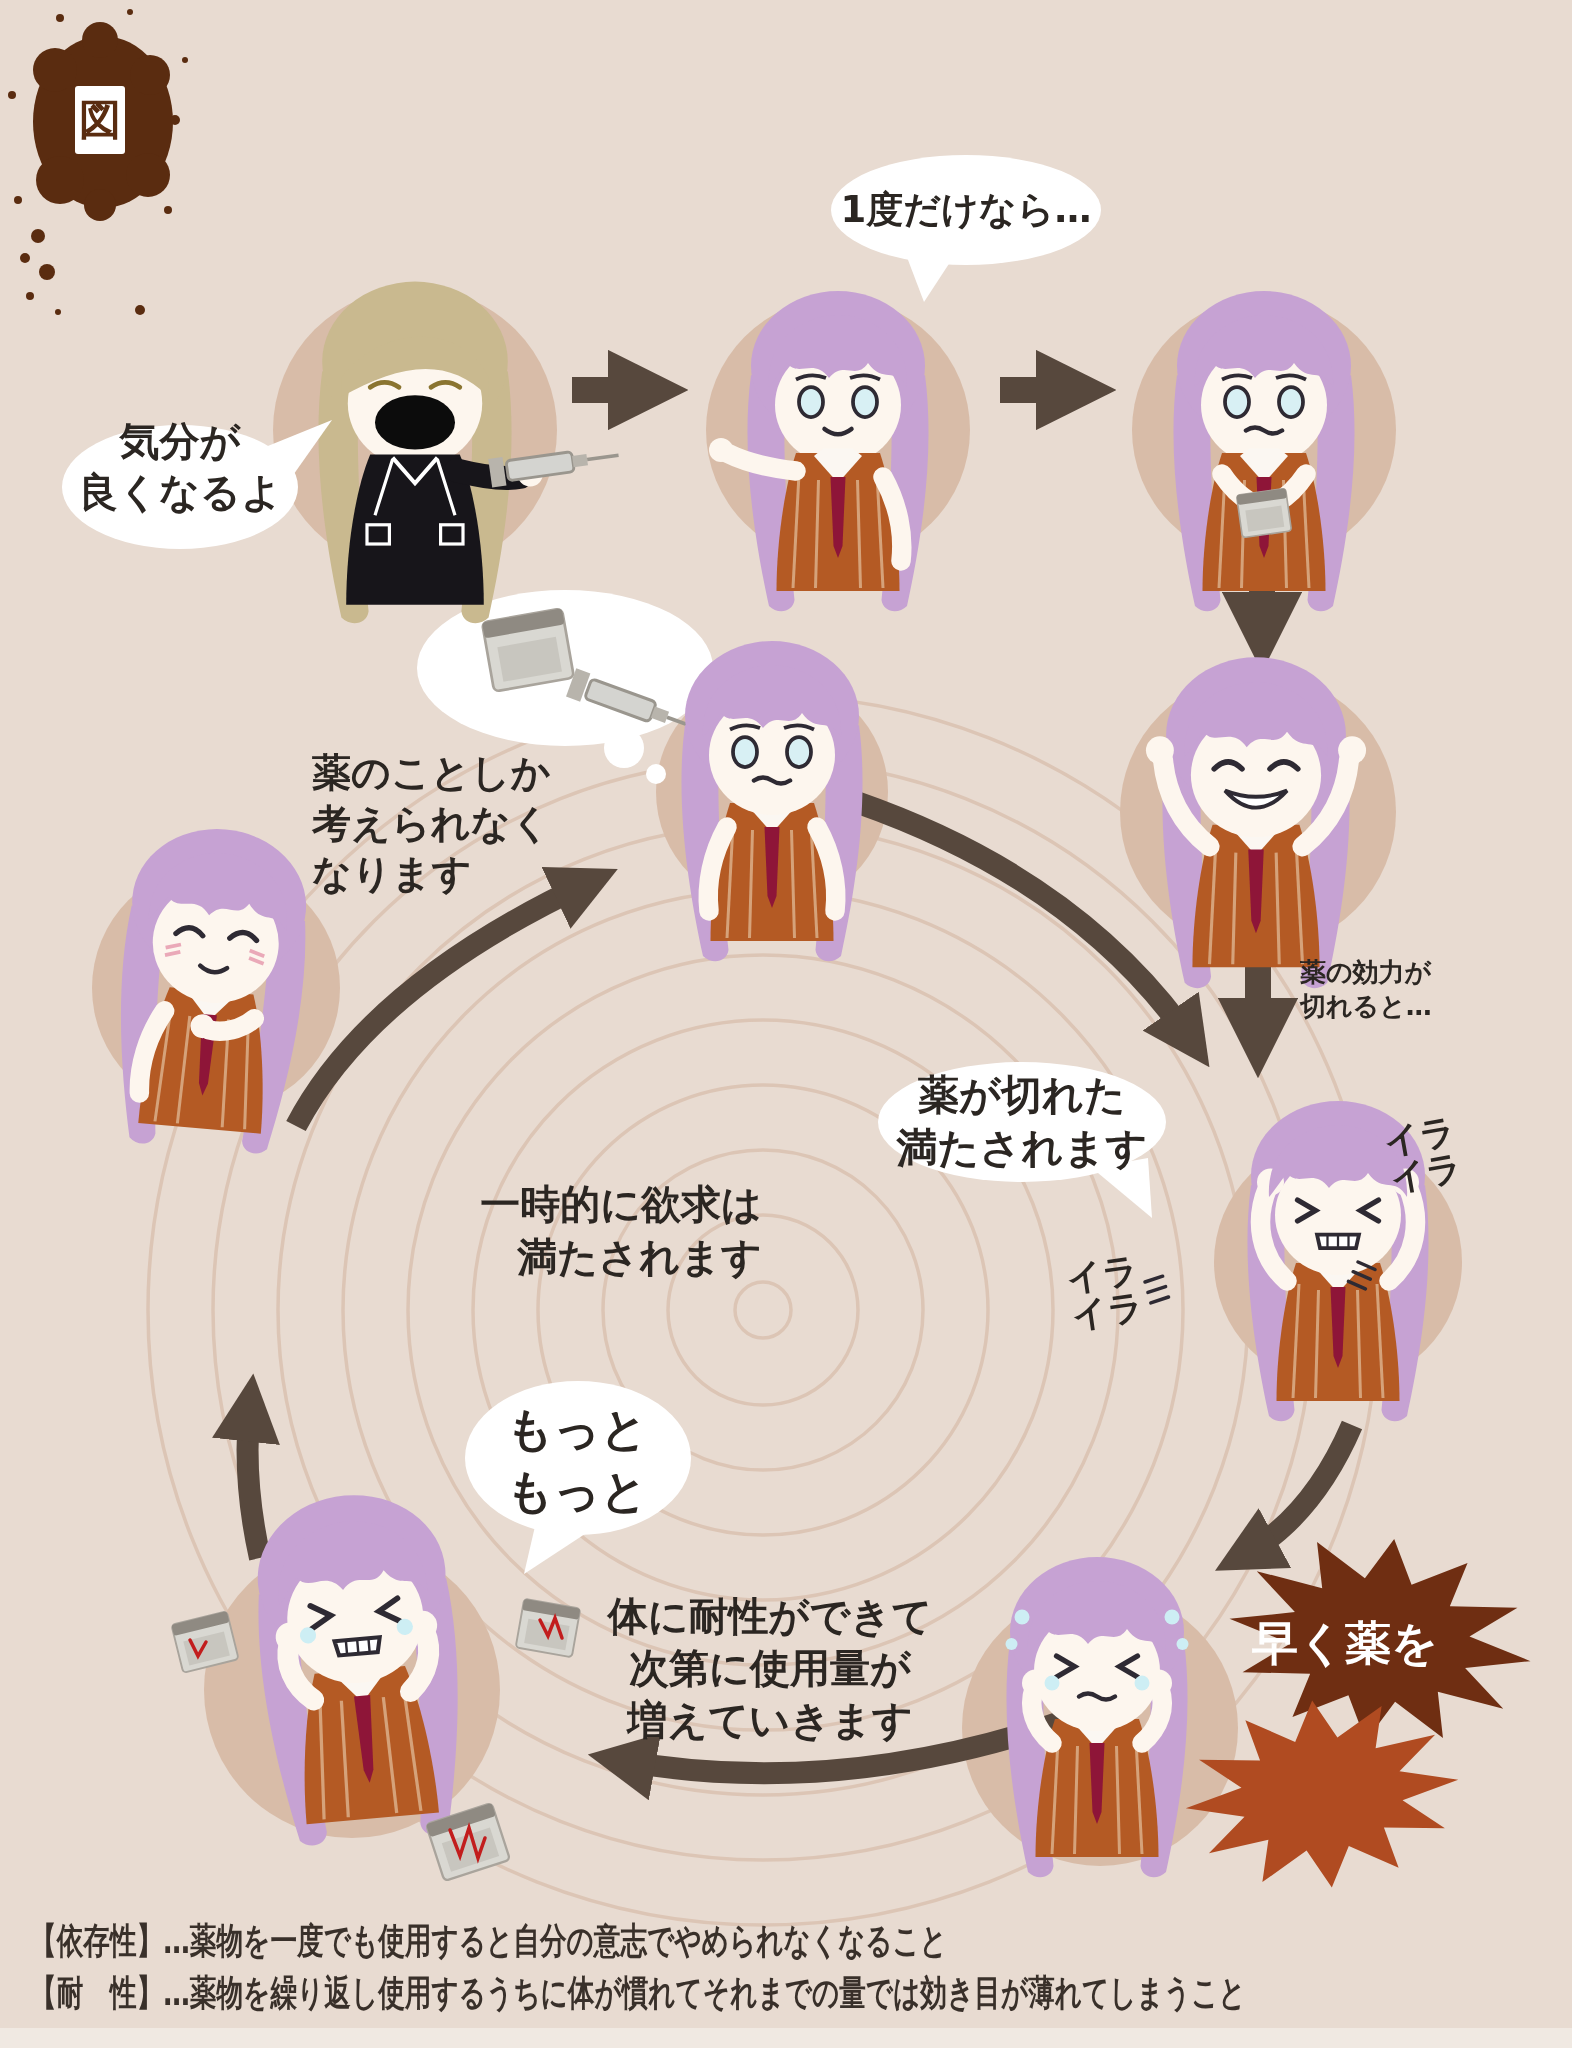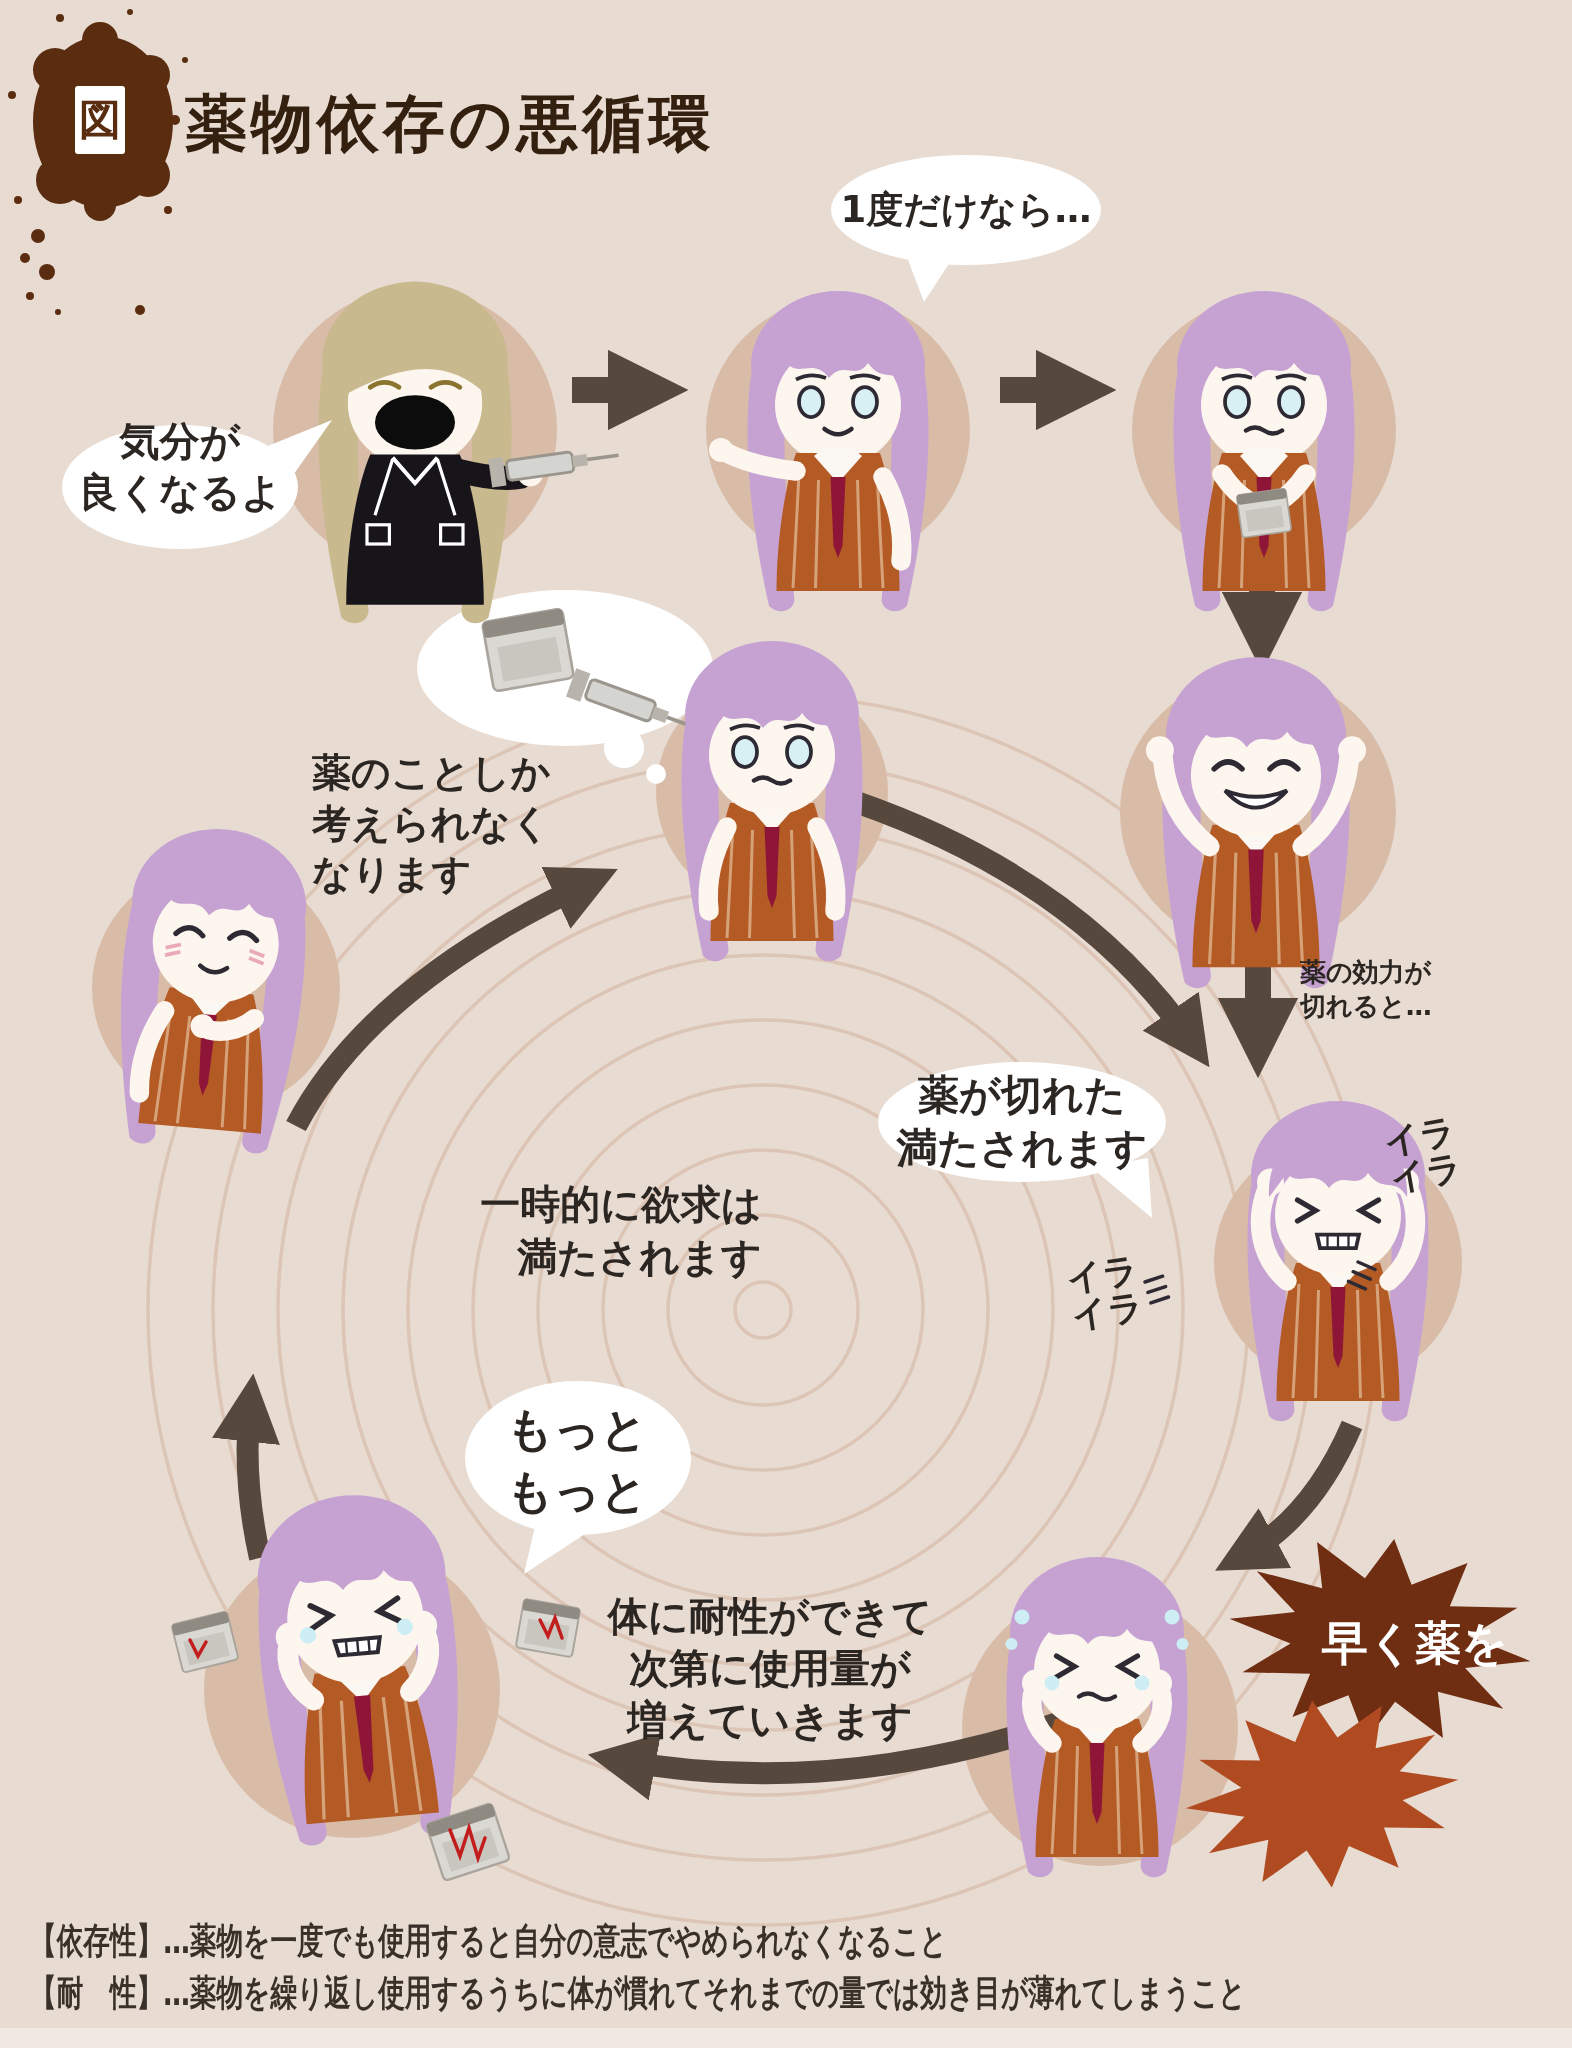--- a/index.html
+++ b/index.html
@@ -29,21 +29,21 @@
   #bubble-dealer-text{left:68px;top:416px;width:224px;height:102px;font-size:40px;line-height:1.28;}
   #bubble-once-text{left:840px;top:182px;width:252px;height:56px;font-size:37px;}
   #wearoff-text{left:1300px;top:955px;width:230px;font-size:26px;line-height:1.32;}
   #bubble-out-text{left:878px;top:1066px;width:288px;height:112px;font-size:41px;}
   #ira-right{left:1368px;top:1118px;width:110px;font-size:35px;line-height:1.05;text-align:center;transform:rotate(-10deg);}
   #ira-left{left:1050px;top:1256px;width:110px;font-size:35px;line-height:1.05;text-align:center;transform:rotate(-8deg);}
   #craving-text{left:312px;top:748px;width:280px;font-size:39px;line-height:1.3;}
   #satisfied-text{left:452px;top:1178px;width:310px;font-size:40px;line-height:1.32;text-align:right;}
   #bubble-more-text{left:467px;top:1396px;width:220px;height:128px;font-size:46px;line-height:1.35;}
   #tolerance-text{left:605px;top:1590px;width:330px;font-size:40px;line-height:1.3;text-align:center;}
-  #burst-hurry-text{left:1252px;top:1614px;width:256px;font-size:46px;color:#fff;text-align:right;font-family:Liberation Serif, serif;}
+  #burst-hurry-text{left:1252px;top:1614px;width:256px;font-size:46px;color:#fff;text-align:left;font-family:Liberation Serif, serif;}
   #burst-pain-text{left:1196px;top:1766px;width:252px;font-size:46px;color:#fff;text-align:center;}
   .footnote{
     position:absolute;left:30px;
     font-size:36px;font-weight:bold;color:#39302a;
     white-space:nowrap;
     transform:scaleX(0.74);transform-origin:0 50%;
   }
   #footnote1{top:1917px;}
   #footnote2{top:1969px;}
   #bottom-strip{position:absolute;left:0;top:2028px;width:1572px;height:20px;background:#f0e9e2;}
@@ -400,21 +400,20 @@
 
   <g>
     <use href="#star12" transform="translate(1380,1640) rotate(8) scale(152,102)" fill="#6f2e12"></use>
   </g>
   <g>
     <use href="#star12" transform="translate(1322,1794) rotate(-6) scale(137,94)" fill="#b04b21"></use>
   </g>
 </svg>
 
 <div id="title-badge">図</div>
-<div id="title-text" class="txt">薬物依存の悪循環</div>
 
 <div id="bubble-dealer-text" class="txt center">気分が
 良くなるよ</div>
 <div id="bubble-once-text" class="txt center">1度だけなら…</div>
 <div id="wearoff-text" class="txt">薬の効力が
 切れると…</div>
 <div id="bubble-out-text" class="txt center">薬が切れた
 満たされます</div>
 <div id="ira-right" class="txt">イラ
 イラ</div>

